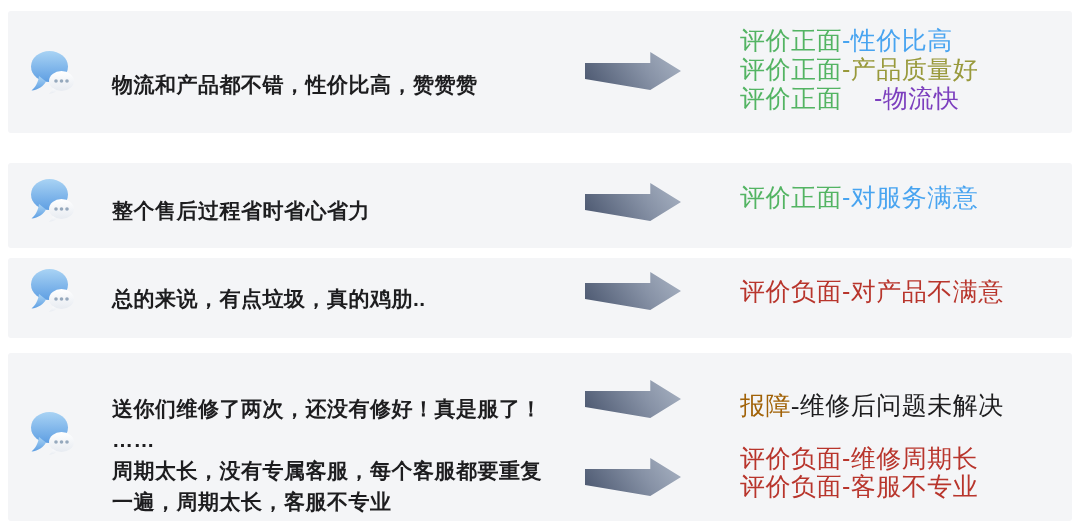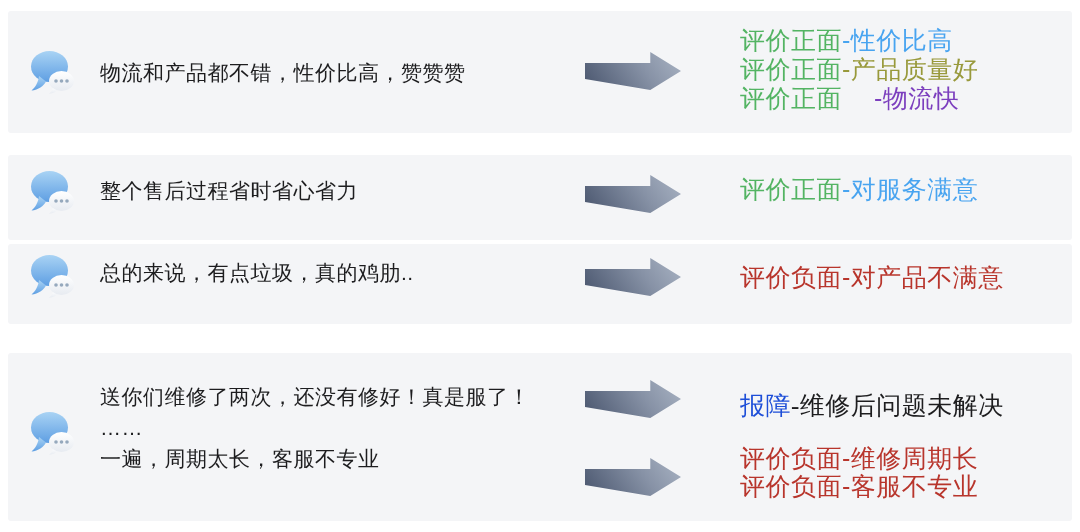--- a/index.html
+++ b/index.html
@@ -13,46 +13,47 @@
     position: relative;
   }
   .row {
     position: absolute;
     left: 8px;
     width: 1064px;
     background: #f4f5f7;
     border-radius: 3px;
   }
   .row-1 { top: 11px;  height: 122px; }
-  .row-2 { top: 155px; height: 85px;  }
-  .row-3 { top: 244px; height: 80px;  }
+  .row-2 { top: 163px; height: 85px;  }
+  .row-3 { top: 258px; height: 80px;  }
   .row-4 { top: 353px; height: 168px; }
 
   .chat-icon {
     position: absolute;
     left: 22px;
     width: 46px;
     height: 44px;
     display: block;
   }
   .chat-icon svg { display: block; width: 100%; height: 100%; }
   .icon-1 { top: 39px; }
   .icon-2 { top: 15px; }
   .icon-3 { top: 10px; }
   .icon-4 { top: 58px; }
 
   .message {
     position: absolute;
     left: 92px;
-    margin: 0;
+    margin: 12px;
     font-size: 21px;
     line-height: 30px;
     color: #1d1d1f;
     letter-spacing: 0.5px;
     white-space: nowrap;
+    font-weight: bold;
   }
   .msg-1 { top: 47px; }
   .msg-2 { top: 21px; }
   .msg-3 { top: 14px; }
   .msg-4 { top: 28px; line-height: 31px; }
   .msg-line { white-space: nowrap; }
 
   .arrow {
     position: absolute;
     left: 577px;
@@ -152,26 +153,27 @@
 
 <section class="row row-4">
   <span class="chat-icon icon-4">
     <svg viewBox="0 0 46 44">
         <use href="#chat-icon-def"></use>
       </svg>
   </span>
   <div class="message msg-4">
     <div class="msg-line">送你们维修了两次，还没有修好！真是服了！</div>
     <div class="msg-line">……</div>
+    <div class="msg-line">周期太长，没有专属客服，每个客服都要重复</div>
     <div class="msg-line">一遍，周期太长，客服不专业</div>
   </div>
 
   <span class="arrow arrow-r4a"></span>
   <div class="labels labels-r4a">
-    <div class="label-line"><span style="color: #1d4ed8; margin-top: 23px;">报障</span><span style="color: rgb(29, 29, 31); font-family: Liberation Serif, serif;">-维修后问题未解决</span></div>
+    <div class="label-line"><span style="color: #a16207; margin-top: 23px;">报障</span><span style="color: rgb(29, 29, 31); font-family: Liberation Serif, serif;">-维修后问题未解决</span></div>
   </div>
 
   <span class="arrow arrow-r4b"></span>
   <div class="labels labels-r4b">
     <div class="label-line"><span style="color: rgb(184, 53, 44);">评价负面</span><span style="color: rgb(184, 53, 44);">-维修周期长</span></div>
     <div class="label-line"><span style="color: rgb(184, 53, 44);">评价负面</span><span style="color: rgb(184, 53, 44);">-客服不专业</span></div>
   </div>
 </section>
 
 </body></html>

